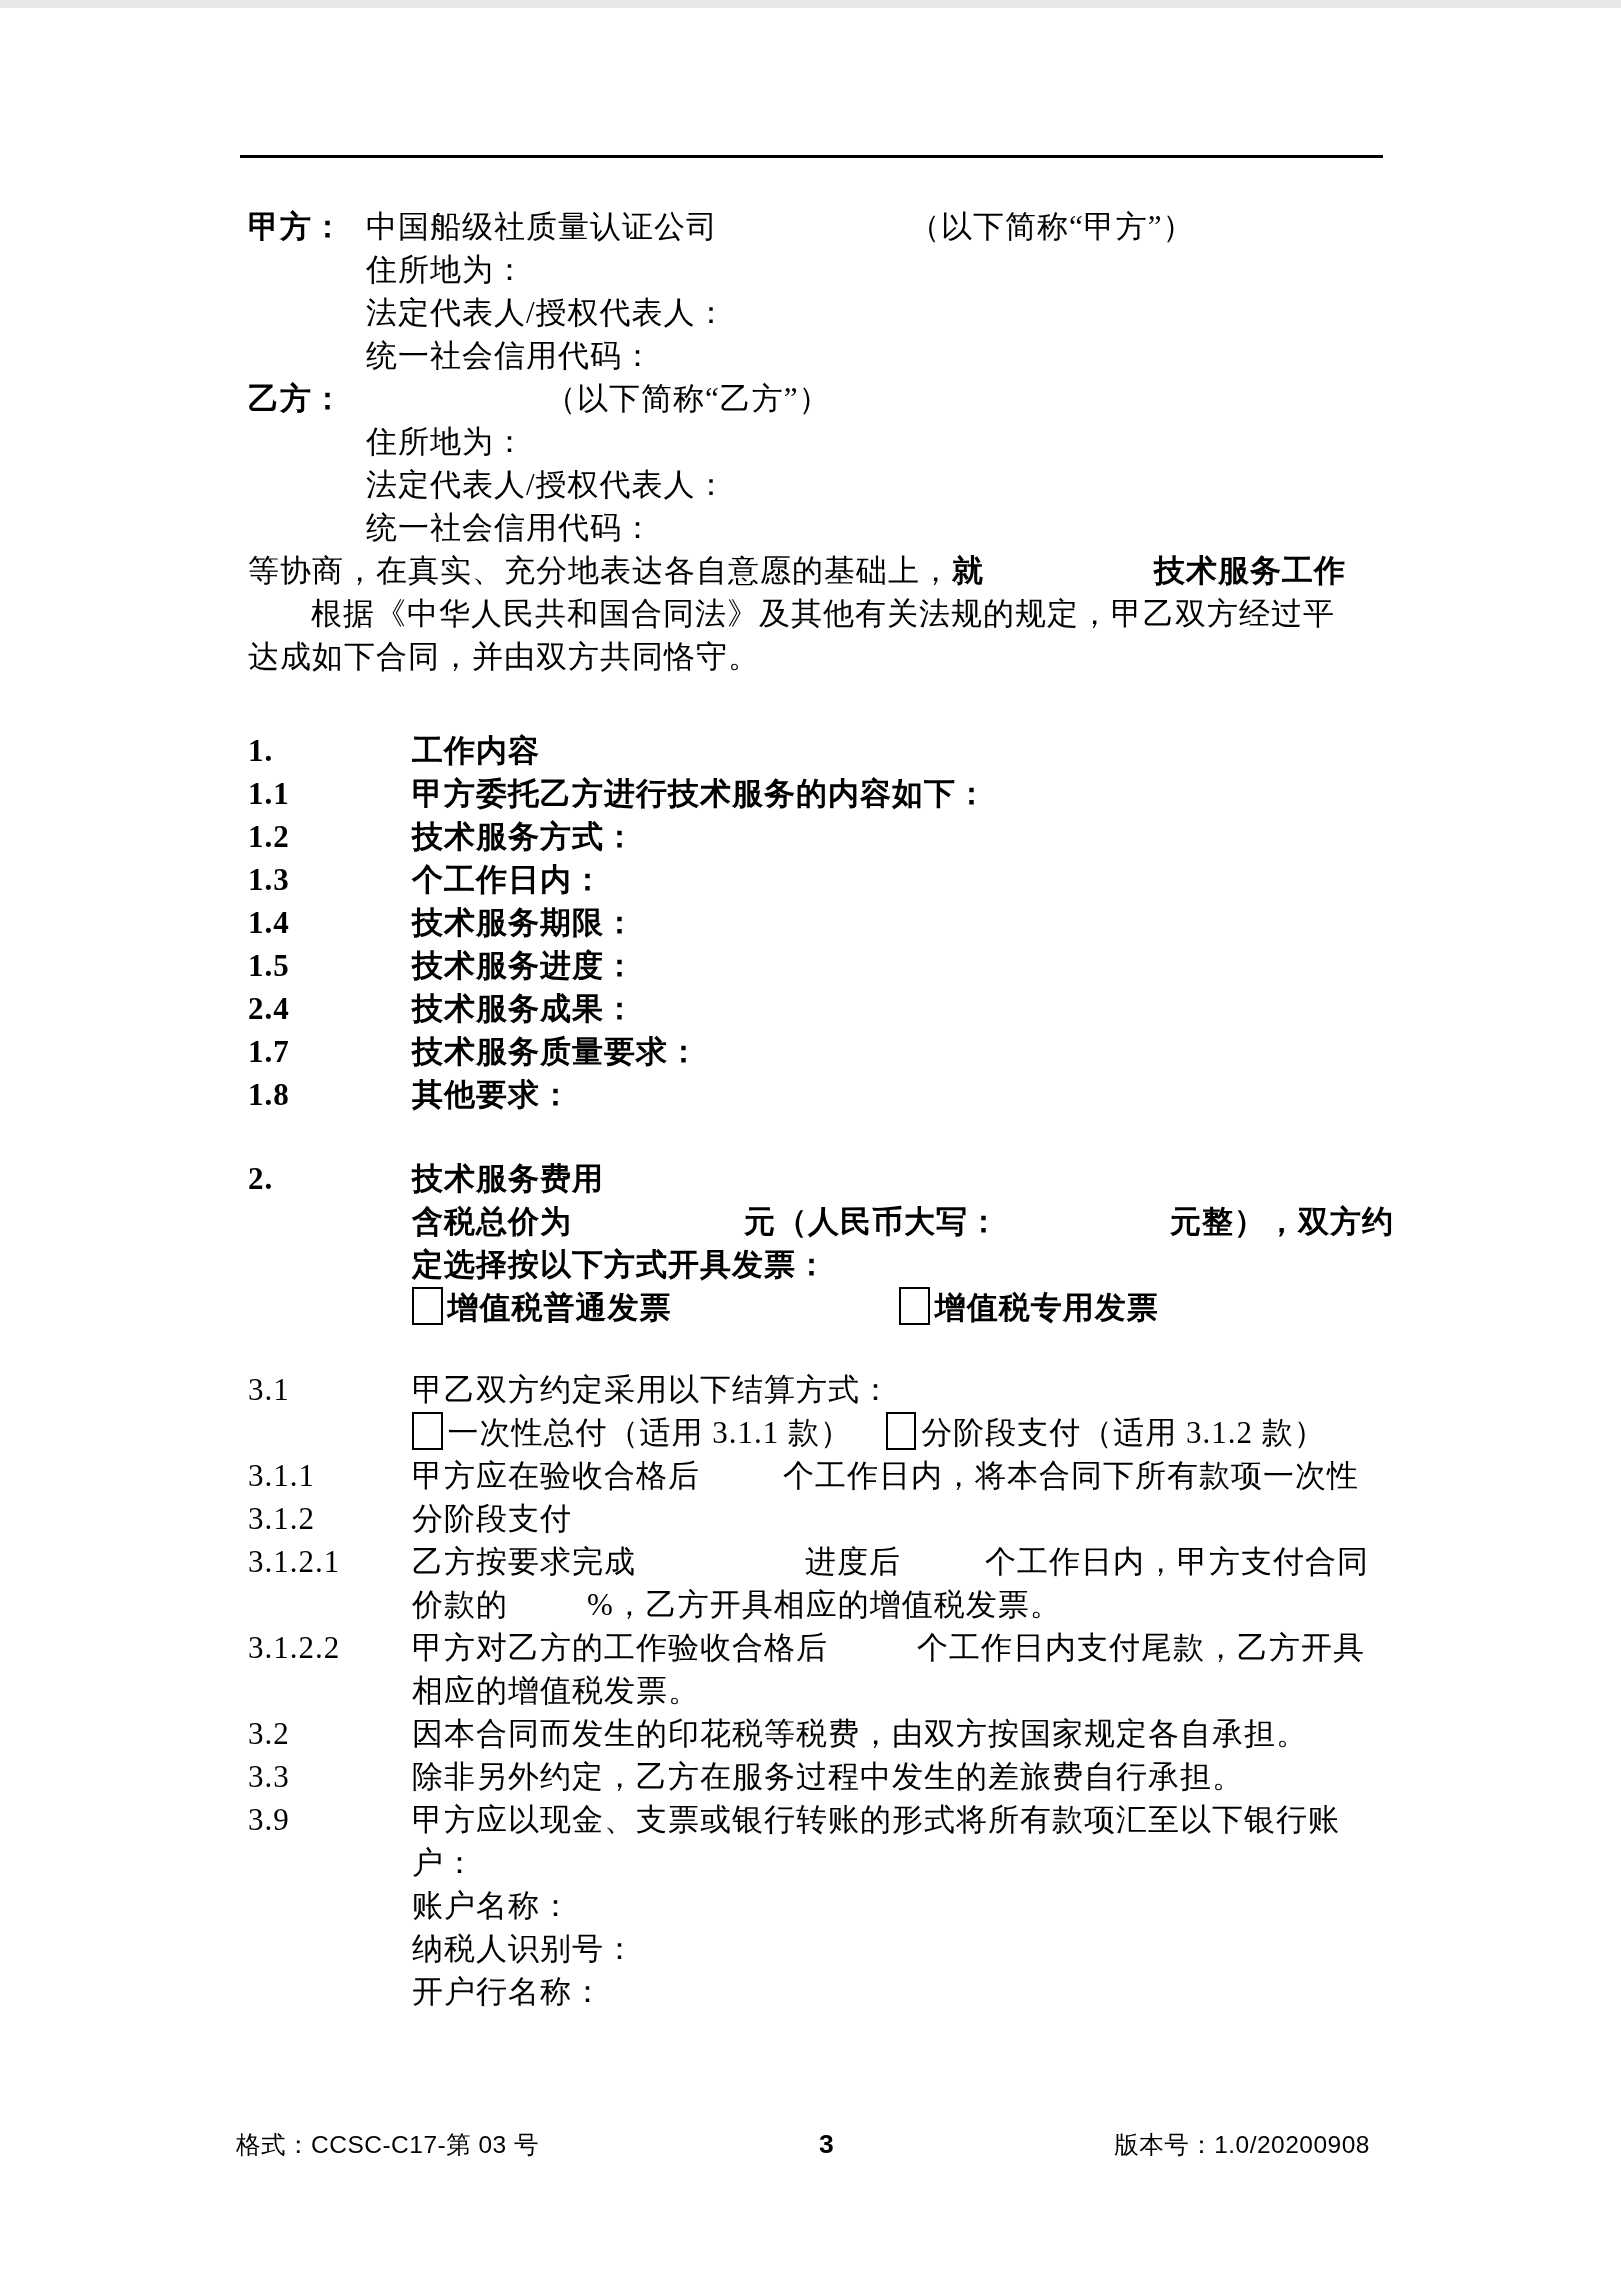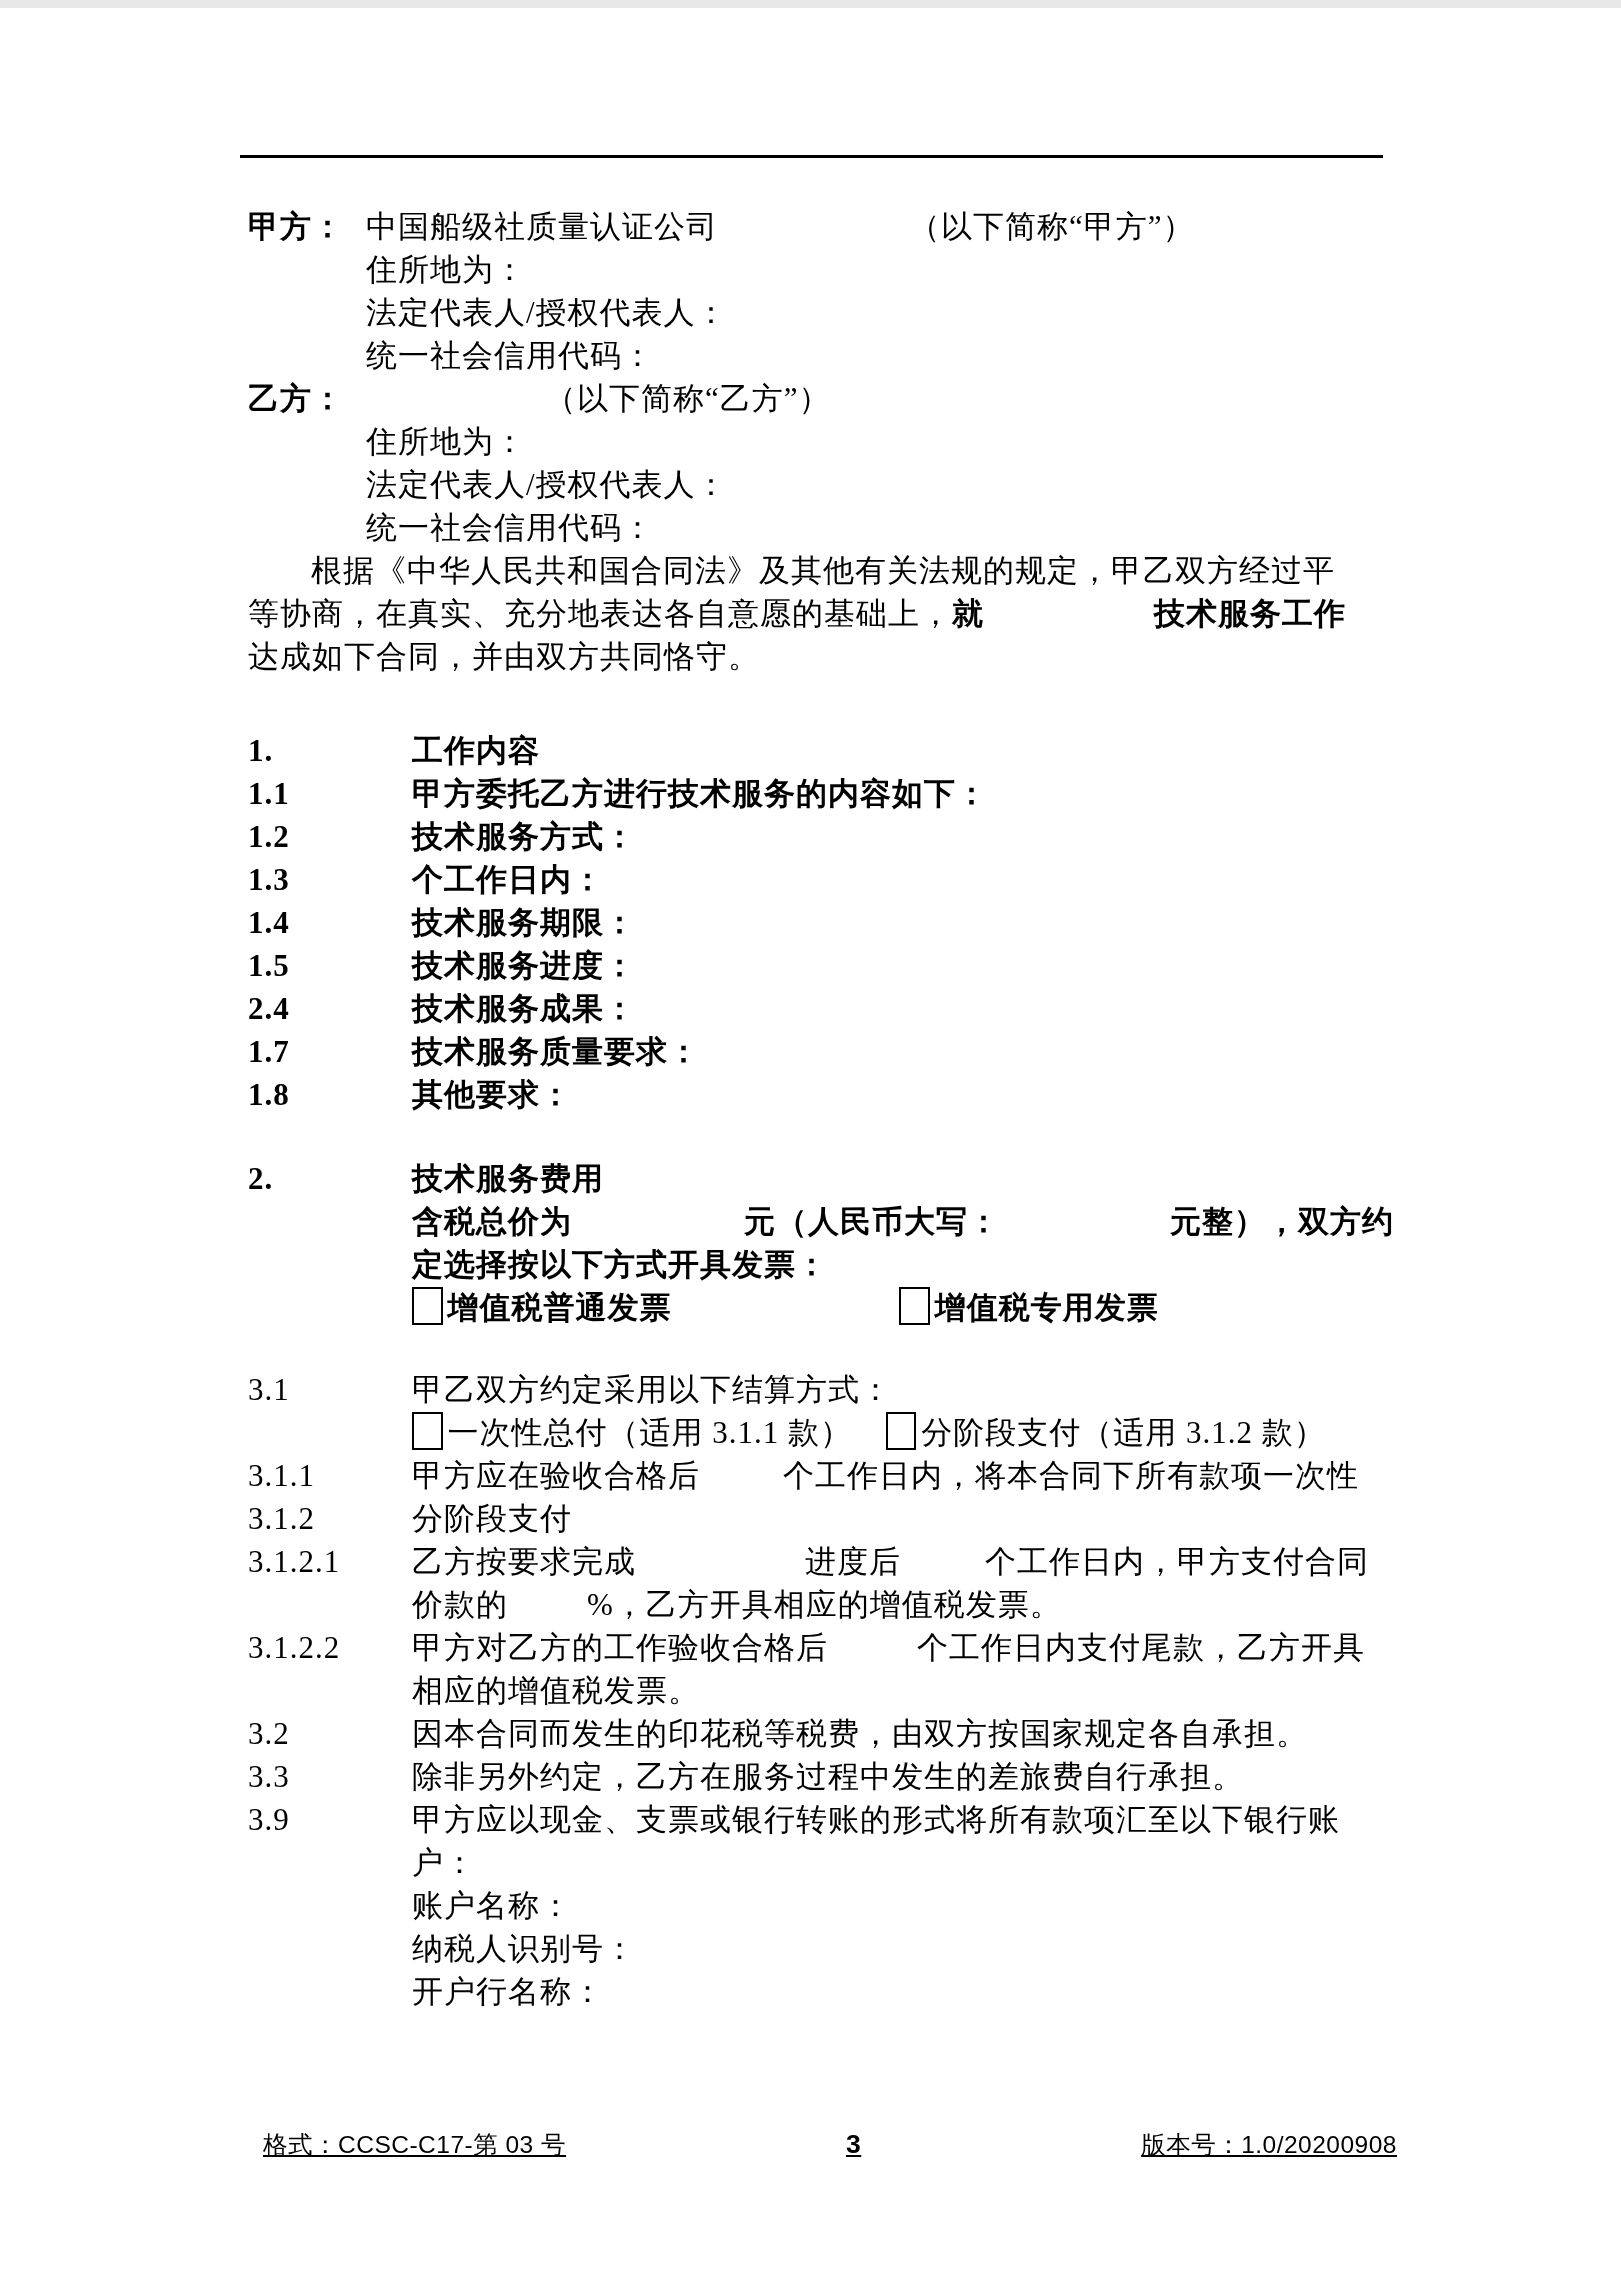--- a/index.html
+++ b/index.html
@@ -12,22 +12,22 @@
   .l120{display:inline-block;width:118px;}
   .i120{padding-left:118px;}
   .p167{padding-left:164px;}
   .ind{padding-left:63px;}
   .b{font-weight:bold;}
   .sp{display:inline-block;height:2px;}
   .cb{display:inline-block;width:26.5px;height:34px;border:2.9px solid #000;vertical-align:-6.9px;margin-right:4.9px;}
   .gapA{height:51px;}
   .gapB{height:41px;}
   .gapC{height:39px;}
-  .footer{position:absolute;left:263px;top:2120px;width:1134px;display:flex;justify-content:space-between;align-items:baseline;
-          font-family:"Liberation Sans","DejaVu Sans",sans-serif;font-size:24.5px;letter-spacing:0.5px;text-decoration:underline;}
+  .footer{position:absolute;left:236px;top:2120px;width:1134px;display:flex;justify-content:space-between;align-items:baseline;
+          font-family:"Liberation Sans","DejaVu Sans",sans-serif;font-size:24.5px;letter-spacing:0.5px;}
   .footer .pg{font-weight:bold;font-size:26.5px;}
 </style>
 </head>
 <body>
 
 <div class="page">
   <div class="rule"></div>
 
   <div class="doc">
 
@@ -38,24 +38,24 @@
     <div class="r i120">法定代表人/授权代表人：</div>
     <div class="r i120">统一社会信用代码：</div>
 
     <div class="r">
       <span class="b">乙方：</span><span class="sp" style="width:201px"></span><span>（以下简称“乙方”）</span>
     </div>
     <div class="r i120">住所地为：</div>
     <div class="r i120">法定代表人/授权代表人：</div>
     <div class="r i120">统一社会信用代码：</div>
 
-    <div class="r ind">根据《中华人民共和国合同法》及其他有关法规的规定，甲乙双方经过平</div>
     <div class="r">
       <span>等协商，在真实、充分地表达各自意愿的基础上，</span><span class="b">就</span><span class="sp" style="width:170px"></span><span class="b">技术服务工作</span>
     </div>
+    <div class="r ind">根据《中华人民共和国合同法》及其他有关法规的规定，甲乙双方经过平</div>
     <div class="r">达成如下合同，并由双方共同恪守。</div>
 
     <div class="gapA"></div>
 
     <div class="r"><span class="n b">1.</span><span class="b">工作内容</span></div>
     <div class="r"><span class="n b">1.1</span><span class="b">甲方委托乙方进行技术服务的内容如下：</span></div>
     <div class="r"><span class="n b">1.2</span><span class="b">技术服务方式：</span></div>
     <div class="r"><span class="n b">1.3</span><span class="b">个工作日内：</span></div>
     <div class="r"><span class="n b">1.4</span><span class="b">技术服务期限：</span></div>
     <div class="r"><span class="n b">1.5</span><span class="b">技术服务进度：</span></div>

